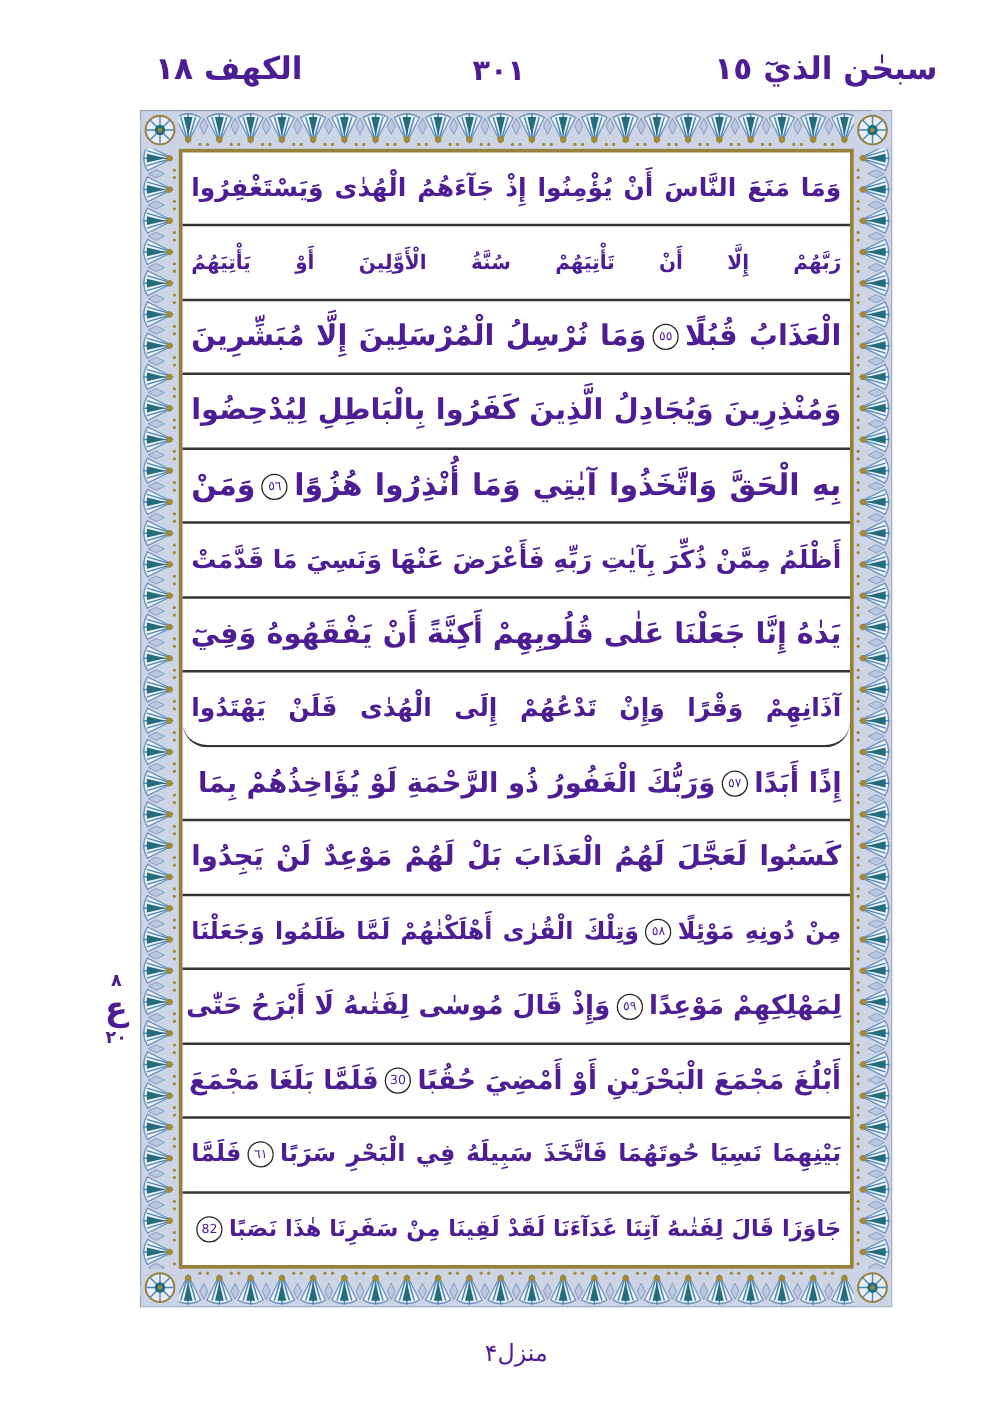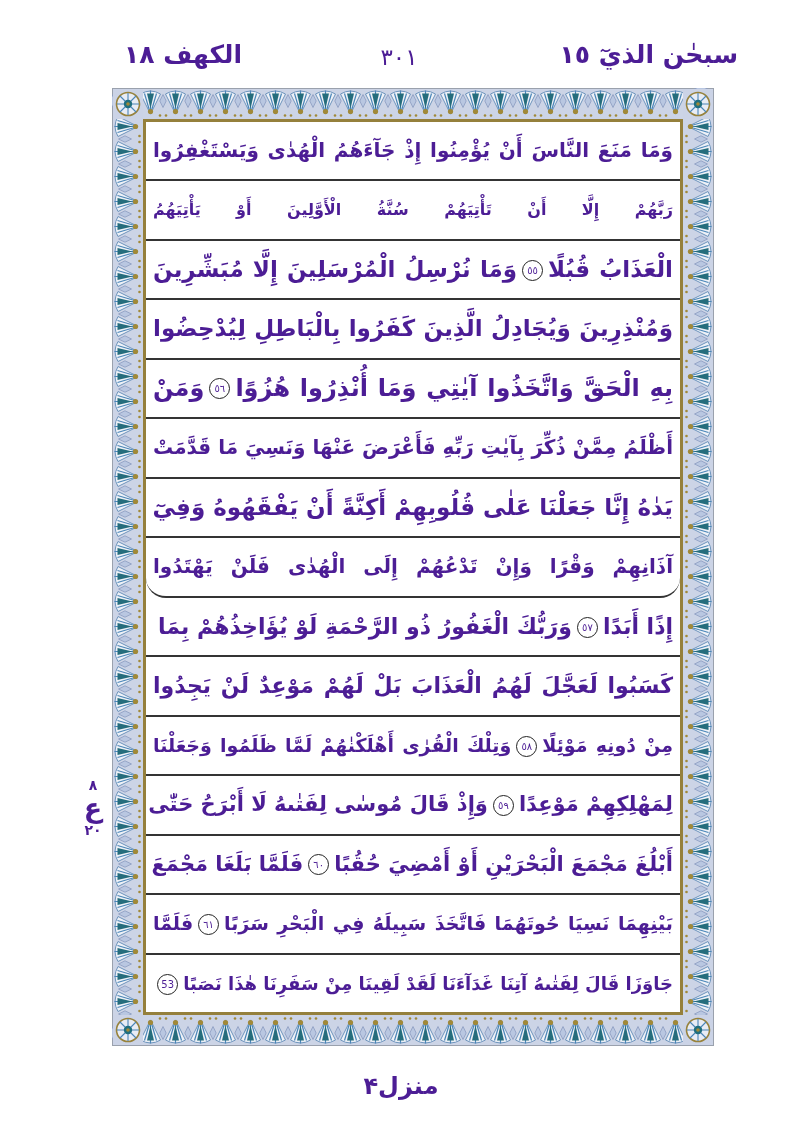--- a/index.html
+++ b/index.html
@@ -1,41 +1,41 @@
 <!DOCTYPE html>
 <html lang="ar"><head>
 <meta charset="utf-8">
 <style>
   html,body{margin:0;padding:0;background:#ffffff;}
   .page{position:relative;width:798px;height:1140px;background:#ffffff;overflow:hidden;
         font-family:"DejaVu Sans",sans-serif;color:#4c1d95;}
   
   .hdr-left{position:absolute;top:40px;left:124px;font-size:25px;font-weight:bold;direction:rtl;}
-  .hdr-center{position:absolute;top:44px;left:0;width:798px;text-align:center;font-size:23px;font-weight:normal;}
-  .hdr-right{position:absolute;top:40px;right:60px;font-size:25px;font-weight:bold;direction:rtl;}
+  .hdr-center{position:absolute;top:44px;left:0;width:798px;text-align:center;font-size:23px;font-weight:bold;}
+  .hdr-right{position:absolute;top:40px;right:48px;font-size:25px;font-weight:bold;direction:rtl;}
   
   .frame{position:absolute;left:112px;top:88px;width:602px;height:958px;}
   .frame svg{position:absolute;left:0;top:0;}
   .content{position:absolute;left:31px;top:31px;width:540px;height:896px;background:#ffffff;
            border:3px solid #95803c;box-sizing:border-box;display:flex;flex-direction:column;}
   .qline{flex:1 1 0;border-bottom:2px solid #343434;direction:rtl;text-align:justify;text-align-last:justify;
          white-space:nowrap;overflow:hidden;font-weight:bold;font-size:26px;line-height:57px;
          padding:0 7px;box-sizing:border-box;}
   .qline:last-child{border-bottom:none;}
   .ayah{display:inline-flex;align-items:center;justify-content:center;width:19px;height:19px;
         border:1.5px solid #222;border-radius:50%;font-size:10px;font-weight:normal;
         vertical-align:middle;line-height:normal;margin:0 5px;flex:none;}
   
   .ruku{position:absolute;left:70px;top:778px;width:46px;display:flex;flex-direction:column;
         align-items:center;font-weight:bold;line-height:1.05;}
   .ruku .n{font-size:14px;}
   .ruku .ain{font-size:27px;margin:1px 0;}
   
-  .manzil{position:absolute;left:100px;top:1072px;width:602px;text-align:center;font-size:24px;
-          font-weight:bold;direction:rtl;}
+  .manzil{position:absolute;left:112px;top:1072px;width:602px;text-align:center;font-size:19px;
+          font-weight:normal;direction:rtl;}
 </style>
 </head>
 <body>
 
 <div class="page">
 
   <div class="hdr-left">الكهف ١٨</div>
   <div class="hdr-center">٣٠١</div>
   <div class="hdr-right">سبحٰن الذيٓ ١٥</div>
 
@@ -201,23 +201,23 @@
         <div class="qline" style="font-size: 23px;"><span>الْعَذَابُ قُبُلًا</span><span class="ayah">٥٥</span><span>وَمَا نُرْسِلُ الْمُرْسَلِينَ إِلَّا مُبَشِّرِينَ</span></div>
         <div class="qline" style="font-size: 23px;"><span>وَمُنْذِرِينَ وَيُجَادِلُ الَّذِينَ كَفَرُوا بِالْبَاطِلِ لِيُدْحِضُوا</span></div>
         <div class="qline" style="font-size: 24px;"><span>بِهِ الْحَقَّ وَاتَّخَذُوا آيٰتِي وَمَا أُنْذِرُوا هُزُوًا</span><span class="ayah">٥٦</span><span>وَمَنْ</span></div>
         <div class="qline" style="font-size: 20px;"><span>أَظْلَمُ مِمَّنْ ذُكِّرَ بِآيٰتِ رَبِّهِ فَأَعْرَضَ عَنْهَا وَنَسِيَ مَا قَدَّمَتْ</span></div>
         <div class="qline" style="font-size: 23px;"><span>يَدٰهُ إِنَّا جَعَلْنَا عَلٰى قُلُوبِهِمْ أَكِنَّةً أَنْ يَفْقَهُوهُ وَفِيٓ</span></div>
         <div class="qline" style="font-size: 20px; border-radius: 20px;"><span>آذَانِهِمْ وَقْرًا وَإِنْ تَدْعُهُمْ إِلَى الْهُدٰى فَلَنْ يَهْتَدُوا</span></div>
         <div class="qline" style="font-size: 22px; padding-left: 28px;"><span>إِذًا أَبَدًا</span><span class="ayah">٥٧</span><span>وَرَبُّكَ الْغَفُورُ ذُو الرَّحْمَةِ لَوْ يُؤَاخِذُهُمْ بِمَا</span></div>
         <div class="qline" style="font-size: 22px;"><span>كَسَبُوا لَعَجَّلَ لَهُمُ الْعَذَابَ بَلْ لَهُمْ مَوْعِدٌ لَنْ يَجِدُوا</span></div>
         <div class="qline" style="font-size: 19px;"><span>مِنْ دُونِهِ مَوْئِلًا</span><span class="ayah">٥٨</span><span>وَتِلْكَ الْقُرٰى أَهْلَكْنٰهُمْ لَمَّا ظَلَمُوا وَجَعَلْنَا</span></div>
         <div class="qline" style="font-size: 21px;"><span>لِمَهْلِكِهِمْ مَوْعِدًا</span><span class="ayah">٥٩</span><span>وَإِذْ قَالَ مُوسٰى لِفَتٰىهُ لَا أَبْرَحُ حَتّٰى</span></div>
-        <div class="qline" style="font-size: 21px;"><span>أَبْلُغَ مَجْمَعَ الْبَحْرَيْنِ أَوْ أَمْضِيَ حُقُبًا</span><span class="ayah">٦٠</span><span>فَلَمَّا بَلَغَا مَجْمَعَ</span></div>
+        <div class="qline" style="font-size: 21px;"><span>أَبْلُغَ مَجْمَعَ الْبَحْرَيْنِ أَوْ أَمْضِيَ حُقُبًا</span><span class="ayah">30</span><span>فَلَمَّا بَلَغَا مَجْمَعَ</span></div>
         <div class="qline" style="font-size: 19px;"><span>بَيْنِهِمَا نَسِيَا حُوتَهُمَا فَاتَّخَذَ سَبِيلَهُ فِي الْبَحْرِ سَرَبًا</span><span class="ayah">٦١</span><span>فَلَمَّا</span></div>
-        <div class="qline" style="font-size: 18px;"><span>جَاوَزَا قَالَ لِفَتٰىهُ آتِنَا غَدَآءَنَا لَقَدْ لَقِينَا مِنْ سَفَرِنَا هٰذَا نَصَبًا</span><span class="ayah">53</span></div>
+        <div class="qline" style="font-size: 18px;"><span>جَاوَزَا قَالَ لِفَتٰىهُ آتِنَا غَدَآءَنَا لَقَدْ لَقِينَا مِنْ سَفَرِنَا هٰذَا نَصَبًا</span><span class="ayah">82</span></div>
       </div>
   </div>
 
   <div class="ruku">
     <span class="n">٨</span>
     <span class="ain">ع</span>
     <span class="n">٢٠</span>
   </div>
 
   <div class="manzil">منزل۴</div>

